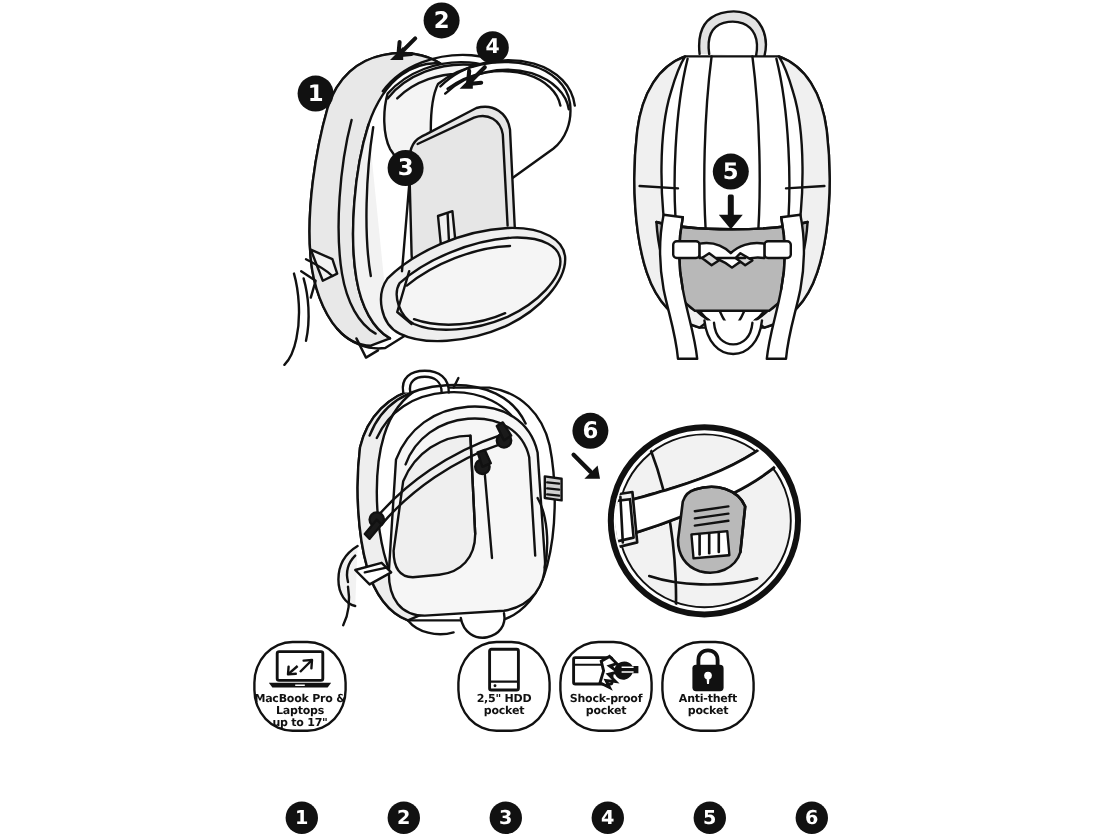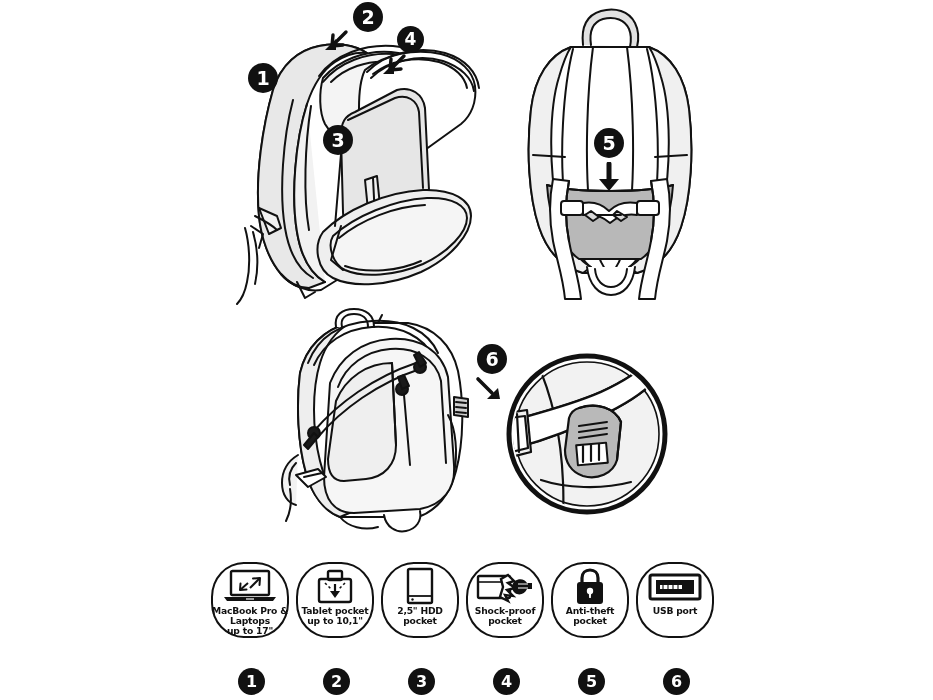--- a/index.html
+++ b/index.html
@@ -8,21 +8,21 @@
   #stage{position:absolute;left:0;top:0;width:933px;height:700px;}
   .illus{position:absolute;}
   .badge{position:absolute;border-radius:50%;background:#111;color:#fff;
          display:flex;align-items:center;justify-content:center;
          font-weight:bold;font-family:"DejaVu Sans",sans-serif;line-height:1;}
   .callout{width:30px;height:30px;font-size:19px;}
   .callout.small{width:27px;height:27px;font-size:17px;}
   .arrow{position:absolute;color:#111;font-weight:bold;}
 
   
-  #features{position:absolute;left:0;top:556px;width:880px;height:110px;}
+  #features{position:absolute;left:0;top:528px;width:880px;height:110px;}
   .feat{position:absolute;width:82px;height:84px;}
   .squircle{position:absolute;left:0;top:6px;width:78px;height:76px;
             border:2.6px solid #111;border-radius:42%/46%;background:#fff;
             box-sizing:border-box;}
   .feat-glyph{position:absolute;left:0;top:12px;width:78px;height:38px;
               display:flex;align-items:center;justify-content:center;}
   .feat-label{position:absolute;left:-6px;top:50px;width:90px;text-align:center;
               font-size:9.2px;font-weight:bold;line-height:1.06;
               font-family:"DejaVu Sans",sans-serif;letter-spacing:-.2px;}
   #numbers{position:absolute;left:0;top:668px;width:933px;height:32px;}
@@ -283,34 +283,20 @@
           <path d="M38 9 L31 9.5 M38 9 L37.5 16" stroke-width="2" stroke-linecap="round"></path>
           <path d="M18 21 L26 14" stroke-width="2"></path>
           <path d="M18 21 L24.5 20.5 M18 21 L18.5 14.5" stroke-width="2" stroke-linecap="round"></path>
         </svg>
       </div>
       <div class="feat-label" style="white-space:pre-line;">MacBook Pro &amp;
 Laptops
 up to 17"</div>
     </div>
 
-    <div class="feat" style="left:296px;">
-      <div class="squircle"></div>
-      <div class="feat-glyph">
-        <svg width="44" height="36" viewBox="0 0 44 36" fill="none" stroke="#111" stroke-width="2.4">
-          <rect x="15" y="2" width="14" height="9" rx="1.5"></rect>
-          <rect x="6" y="10" width="32" height="23" rx="2"></rect>
-          <path d="M12 14 L18 20 M32 14 L26 20" stroke-width="1.6" stroke-dasharray="2.5 2.5"></path>
-          <path d="M22 15 L22 24" stroke-width="2.2"></path>
-          <path d="M17 22 L22 29 L27 22 Z" fill="#111" stroke="none"></path>
-        </svg>
-      </div>
-      <div class="feat-label" style="white-space:pre-line;">Tablet pocket
-up to 10,1"</div>
-    </div>
 
     <div class="feat" style="left:381px;">
       <div class="squircle"></div>
       <div class="feat-glyph">
         <svg width="34" height="40" viewBox="0 0 34 40" fill="none" stroke="#111" stroke-width="2.4">
           <rect x="5" y="2" width="24" height="34" rx="1.5"></rect>
           <path d="M5 29 L29 29" stroke-width="1.8"></path>
           <circle cx="9.5" cy="32.5" r="1.2" fill="#111" stroke="none"></circle>
         </svg>
       </div>
@@ -342,32 +328,20 @@
           <path d="M9 15 L9 10 C9 5 12.5 2 17 2 C21.5 2 25 5 25 10 L25 15" stroke="#111" stroke-width="3.2" fill="none"></path>
           <rect x="4" y="14" width="26" height="22" rx="3" fill="#111"></rect>
           <circle cx="17" cy="23" r="3.2" fill="#ffffff"></circle>
           <path d="M15.6 23 L18.4 23 L17.8 30 L16.2 30 Z" fill="#ffffff"></path>
         </svg>
       </div>
       <div class="feat-label" style="white-space:pre-line;">Anti-theft
 pocket</div>
     </div>
 
-    <div class="feat" style="left:636px;">
-      <div class="squircle"></div>
-      <div class="feat-glyph">
-        <svg width="56" height="32" viewBox="0 0 56 32" fill="none">
-          <rect x="3" y="4" width="50" height="24" rx="2" stroke="#111" stroke-width="3" fill="#fff"></rect>
-          <rect x="9" y="9" width="38" height="14" fill="#111"></rect>
-          <rect x="13" y="14" width="22" height="4" fill="#ffffff"></rect>
-          <path d="M16 14 L16 18 M21 14 L21 18 M26 14 L26 18 M31 14 L31 18" stroke="#111" stroke-width="1.1"></path>
-        </svg>
-      </div>
-      <div class="feat-label" style="white-space:pre-line;">USB port</div>
-    </div>
   </div>
 
   <div id="numbers">
     <div class="badge numbadge" style="left:238px;">1</div>
     <div class="badge numbadge" style="left:323px;">2</div>
     <div class="badge numbadge" style="left:408px;">3</div>
     <div class="badge numbadge" style="left:493px;">4</div>
     <div class="badge numbadge" style="left:578px;">5</div>
     <div class="badge numbadge" style="left:663px;">6</div>
   </div>

